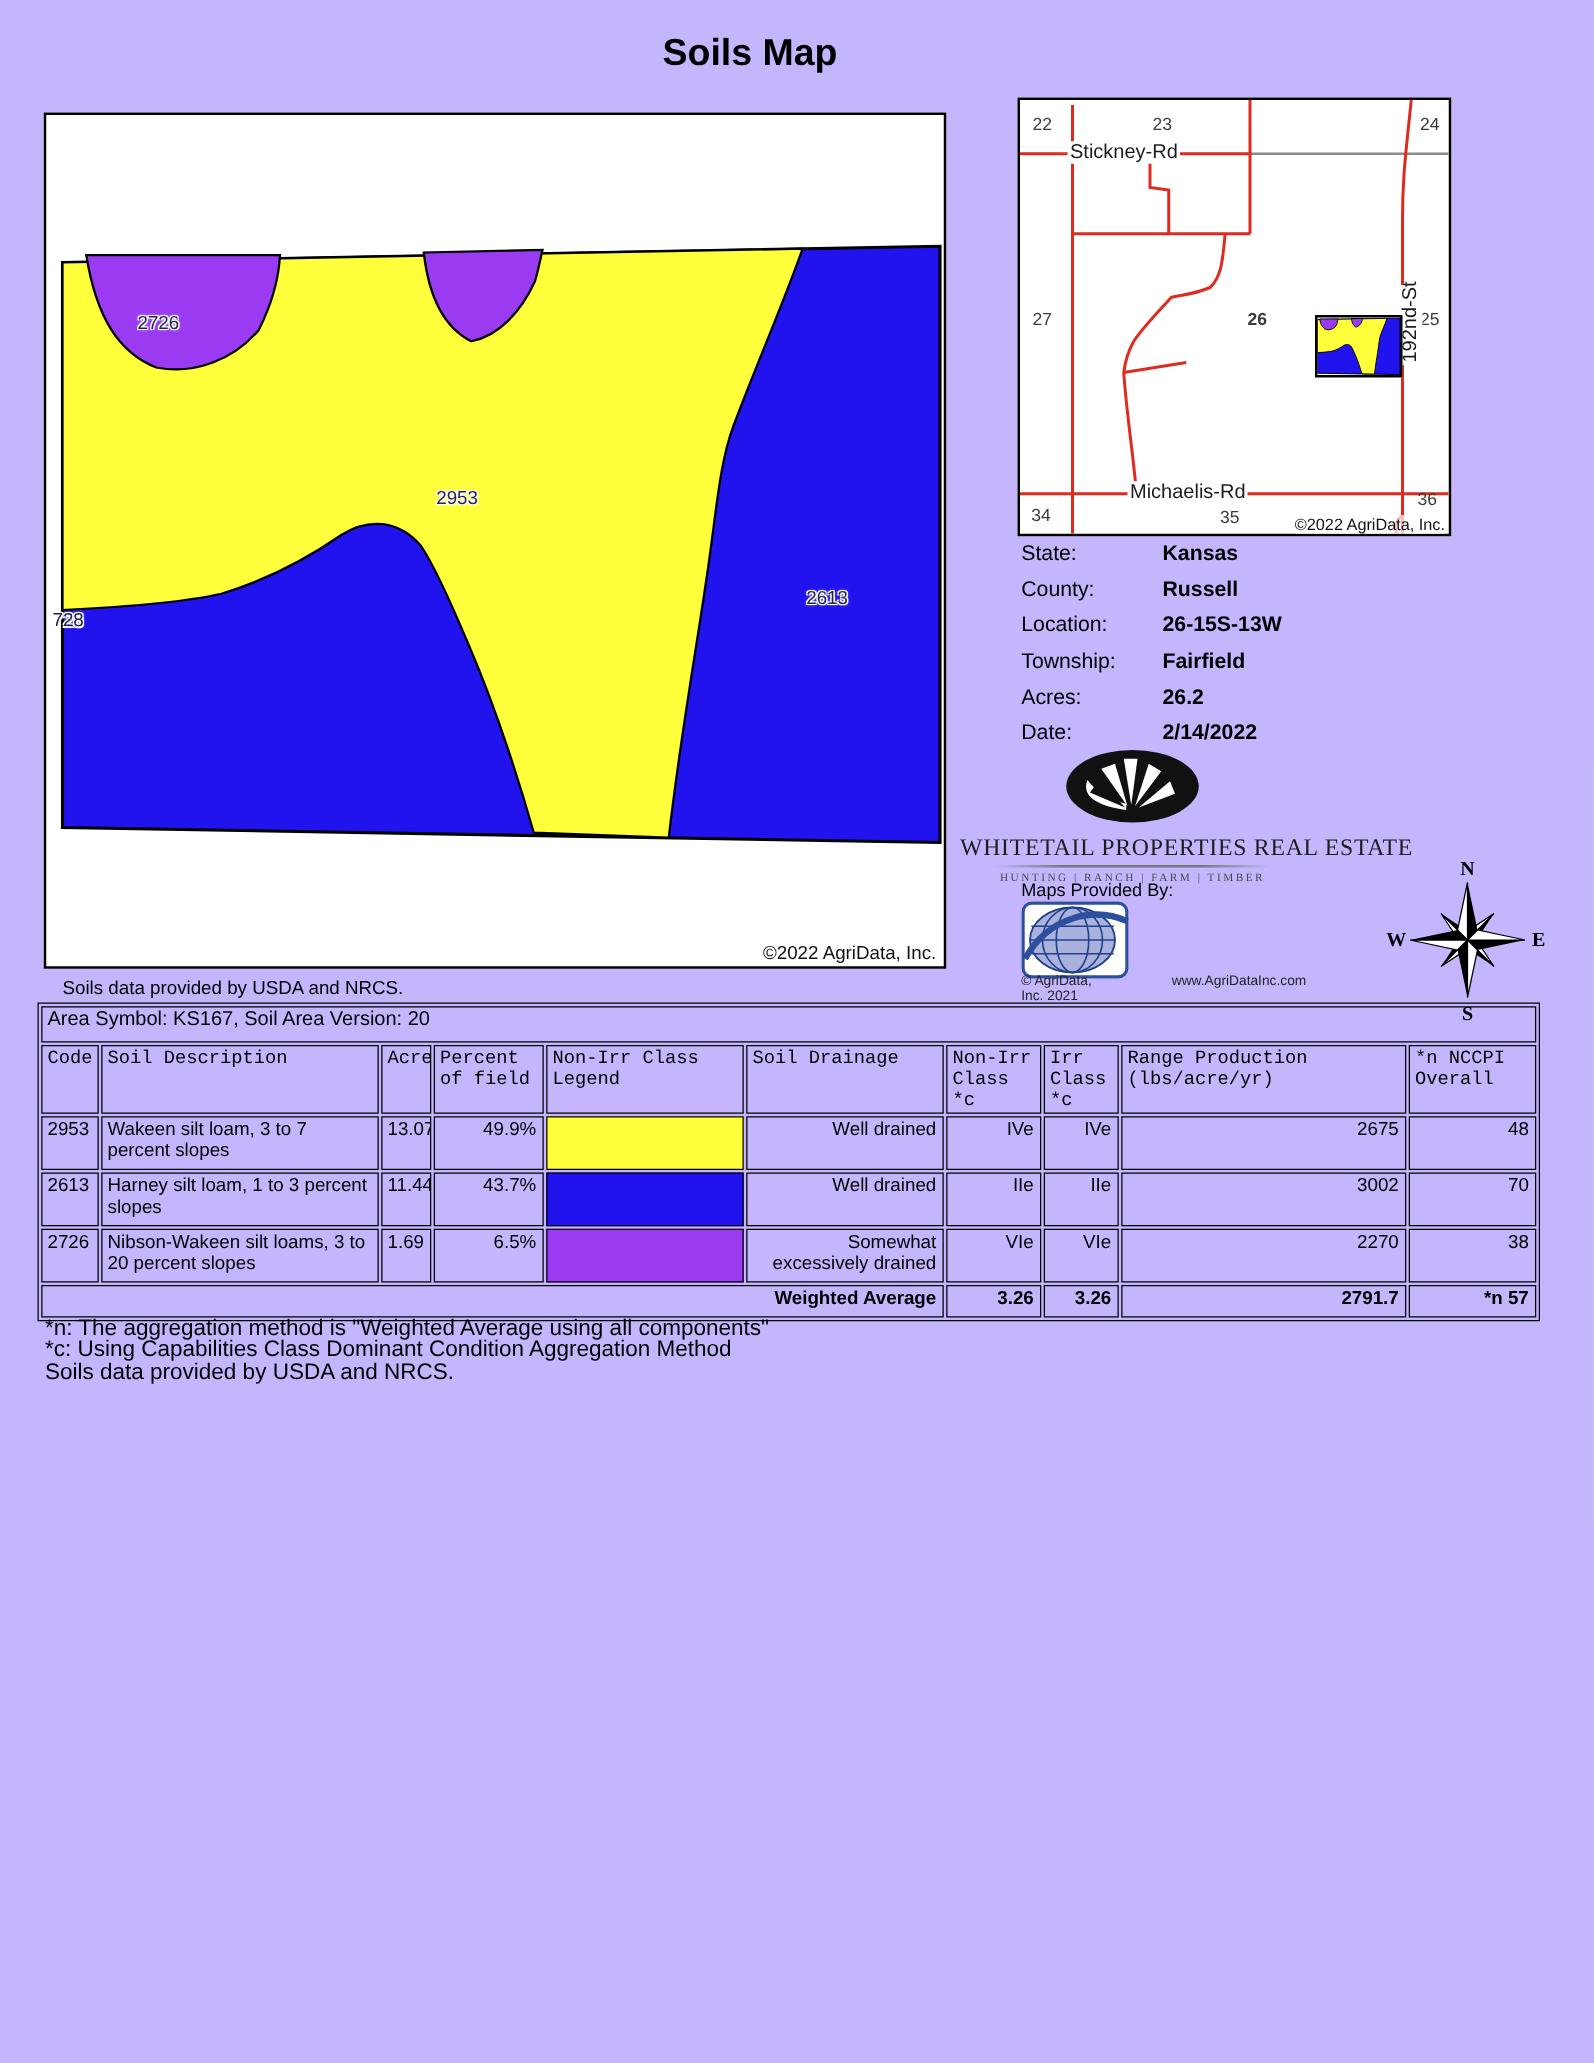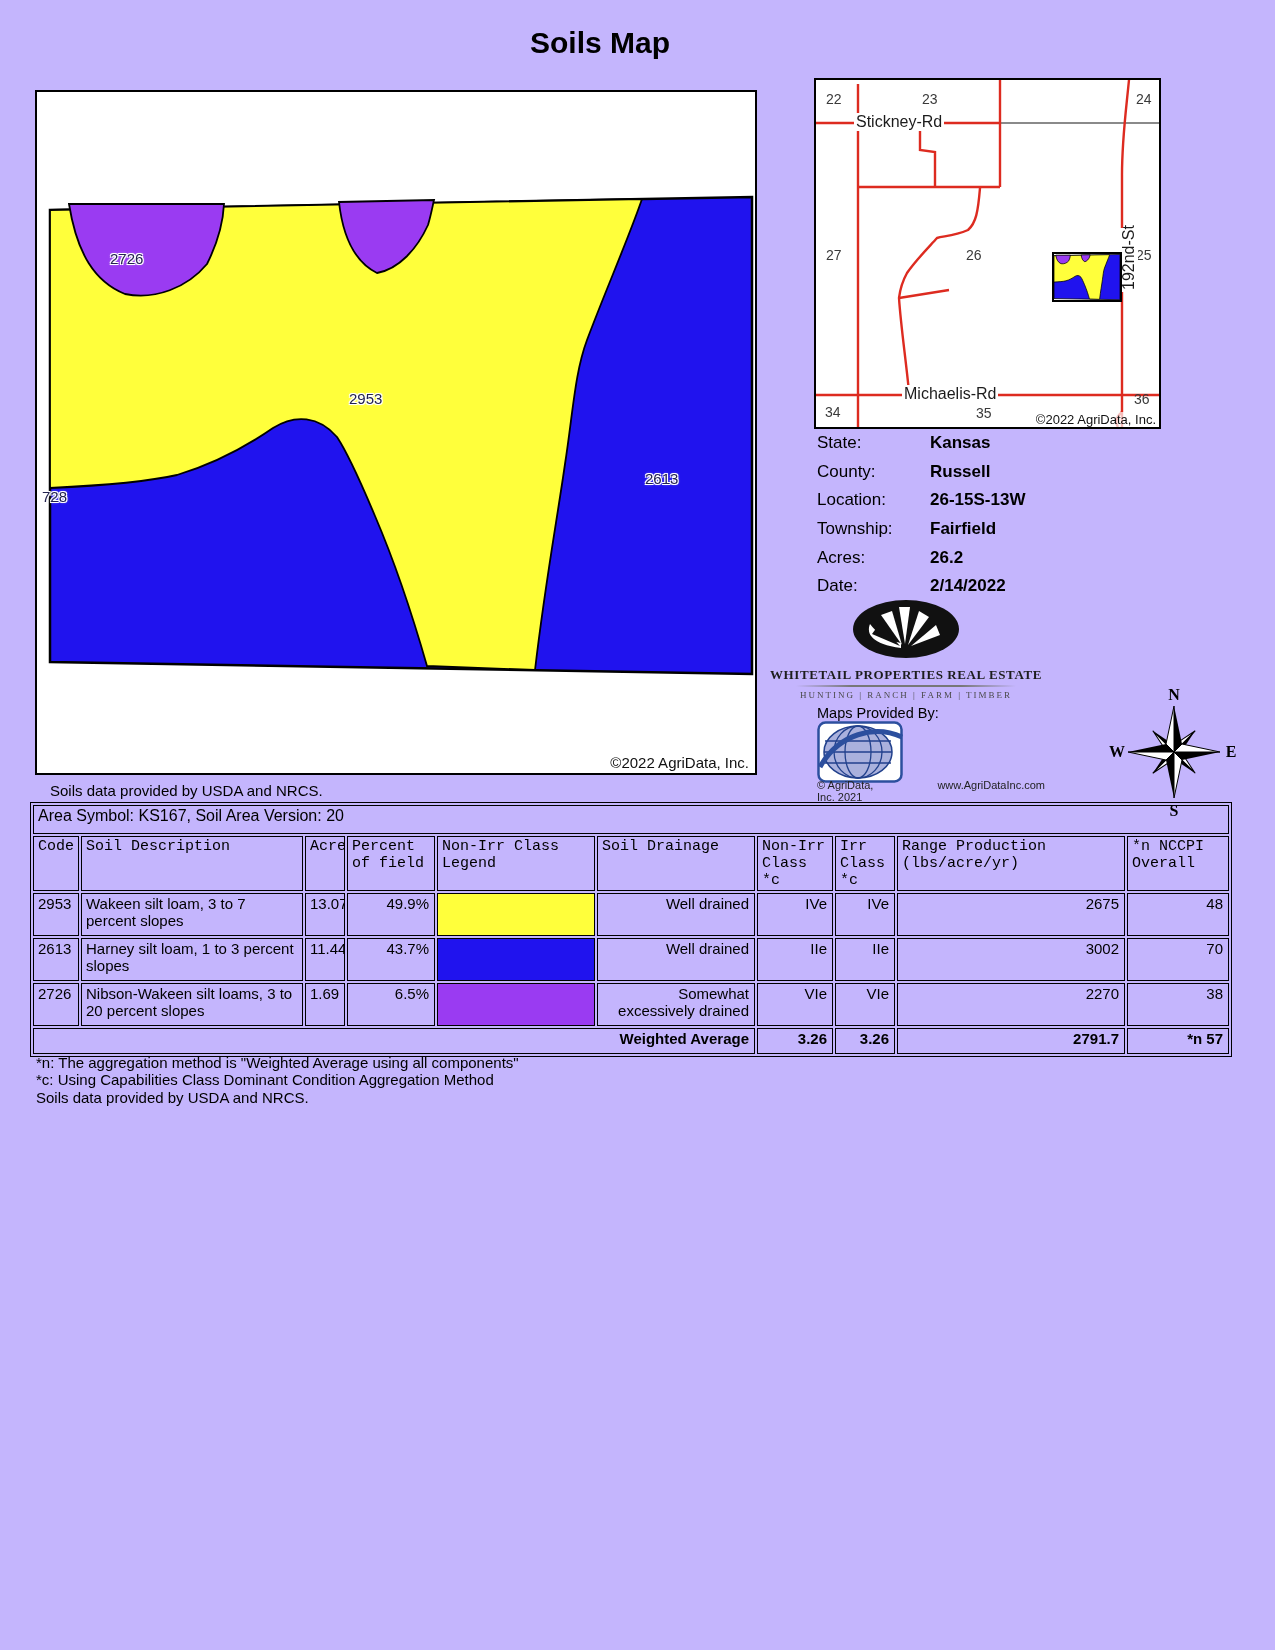--- a/index.html
+++ b/index.html
@@ -38,21 +38,21 @@
   .thumb svg { display:block; width:66px; height:46px; }
 
   
   .info { position:absolute; left:817px; top:433px; font-size:17px; }
   .info-row { height:28.7px; }
   .info-row .lbl { display:inline-block; width:113px; }
   .info-row .val { font-weight:bold; }
 
   
   .wt { position:absolute; left:768px; top:598px; width:276px; text-align:center; }
-  .wt-name { font-family:"Liberation Serif", serif; font-size:13px; font-weight:bold;
+  .wt-name { font-family:"Liberation Serif", serif; font-size:19px; font-weight:normal;
              letter-spacing:.6px; color:#1d1d1d; margin-top:3px; white-space:nowrap; }
   .wt-rule { height:2px; margin:2px 28px 3px 28px;
              background:linear-gradient(90deg, rgba(0,0,0,0) 0%, #777 25%, #777 75%, rgba(0,0,0,0) 100%); }
   .wt-tag { font-family:"Liberation Serif", serif; font-size:9px; letter-spacing:2px;
             color:#4a4a4a; white-space:nowrap; }
 
   .maps-by { position:absolute; left:817px; top:705px; font-size:14.5px; }
   .surety { position:absolute; left:817px; top:721px; display:flex; align-items:flex-start; }
   .surety-text { margin-left:3px; }
   .surety-word { font-size:49px; line-height:44px; font-weight:bold; letter-spacing:-2px;
@@ -71,21 +71,21 @@
   table.soils { border-collapse:separate; border-spacing:2px; border:1px solid #000;
                 font-size:15px; table-layout:fixed; width:1200px; }
   table.soils td { border:1px solid #000; padding:1px 5px 1px 4px; vertical-align:top;
                    overflow:hidden; }
   td.areahdr { font-size:16px; padding:4px 5px; height:29px; }
   td.num { text-align:right; }
   tr.hdr td { height:45px;font-family:Liberation Mono, monospace; }
   tr.datarow td { height:43px; }
   tr.wavg td { height:26px; font-weight:bold; }
 
-  .footnotes { position:absolute; left:36px; top:1054px; font-size:15px; line-height:17.3px; }
+  .footnotes { position:absolute; left:36px; top:1054px; font-size:18px; line-height:17.3px; }
 </style>
 </head>
 <body>
 
 <div class="page">
 
   <div class="title">Soils Map</div>
 
   <div class="map-box">
     <svg class="fieldmap" viewBox="0 0 718 681">
@@ -125,21 +125,21 @@
         <path d="M83,218 L133,210"></path>
         <path d="M104,43 L104,70 L119,72 L119,107"></path>
         <path d="M306,332 q-9,8 -4,15"></path>
       </g>
     </svg>
 
     <span class="sec-num" style="left:10px;  top:11px;">22</span>
     <span class="sec-num" style="left:106px; top:11px;text-align:center;">23</span>
     <span class="sec-num" style="left:320px; top:11px;">24</span>
     <span class="sec-num" style="left:10px;  top:167px;">27</span>
-    <span class="sec-num" style="left:150px; top:167px;">26</span>
+    <span class="sec-num" style="left:182px; top:167px;font-weight:bold;">26</span>
     <span class="sec-num" style="left:320px; top:167px;">25</span>
     <span class="sec-num" style="left:9px;   top:324px;">34</span>
     <span class="sec-num" style="left:160px; top:325px;">35</span>
     <span class="sec-num" style="left:318px; top:311px;">36</span>
 
     <span class="road-label" style="left:38px; top:33px;">Stickney-Rd</span>
     <span class="road-label" style="left:86px; top:305px;">Michaelis-Rd</span>
     <span class="road-label rot" style="left:281px; top:171px; width:64px; text-align:center;">192nd-St</span>
 
     <div class="thumb">

